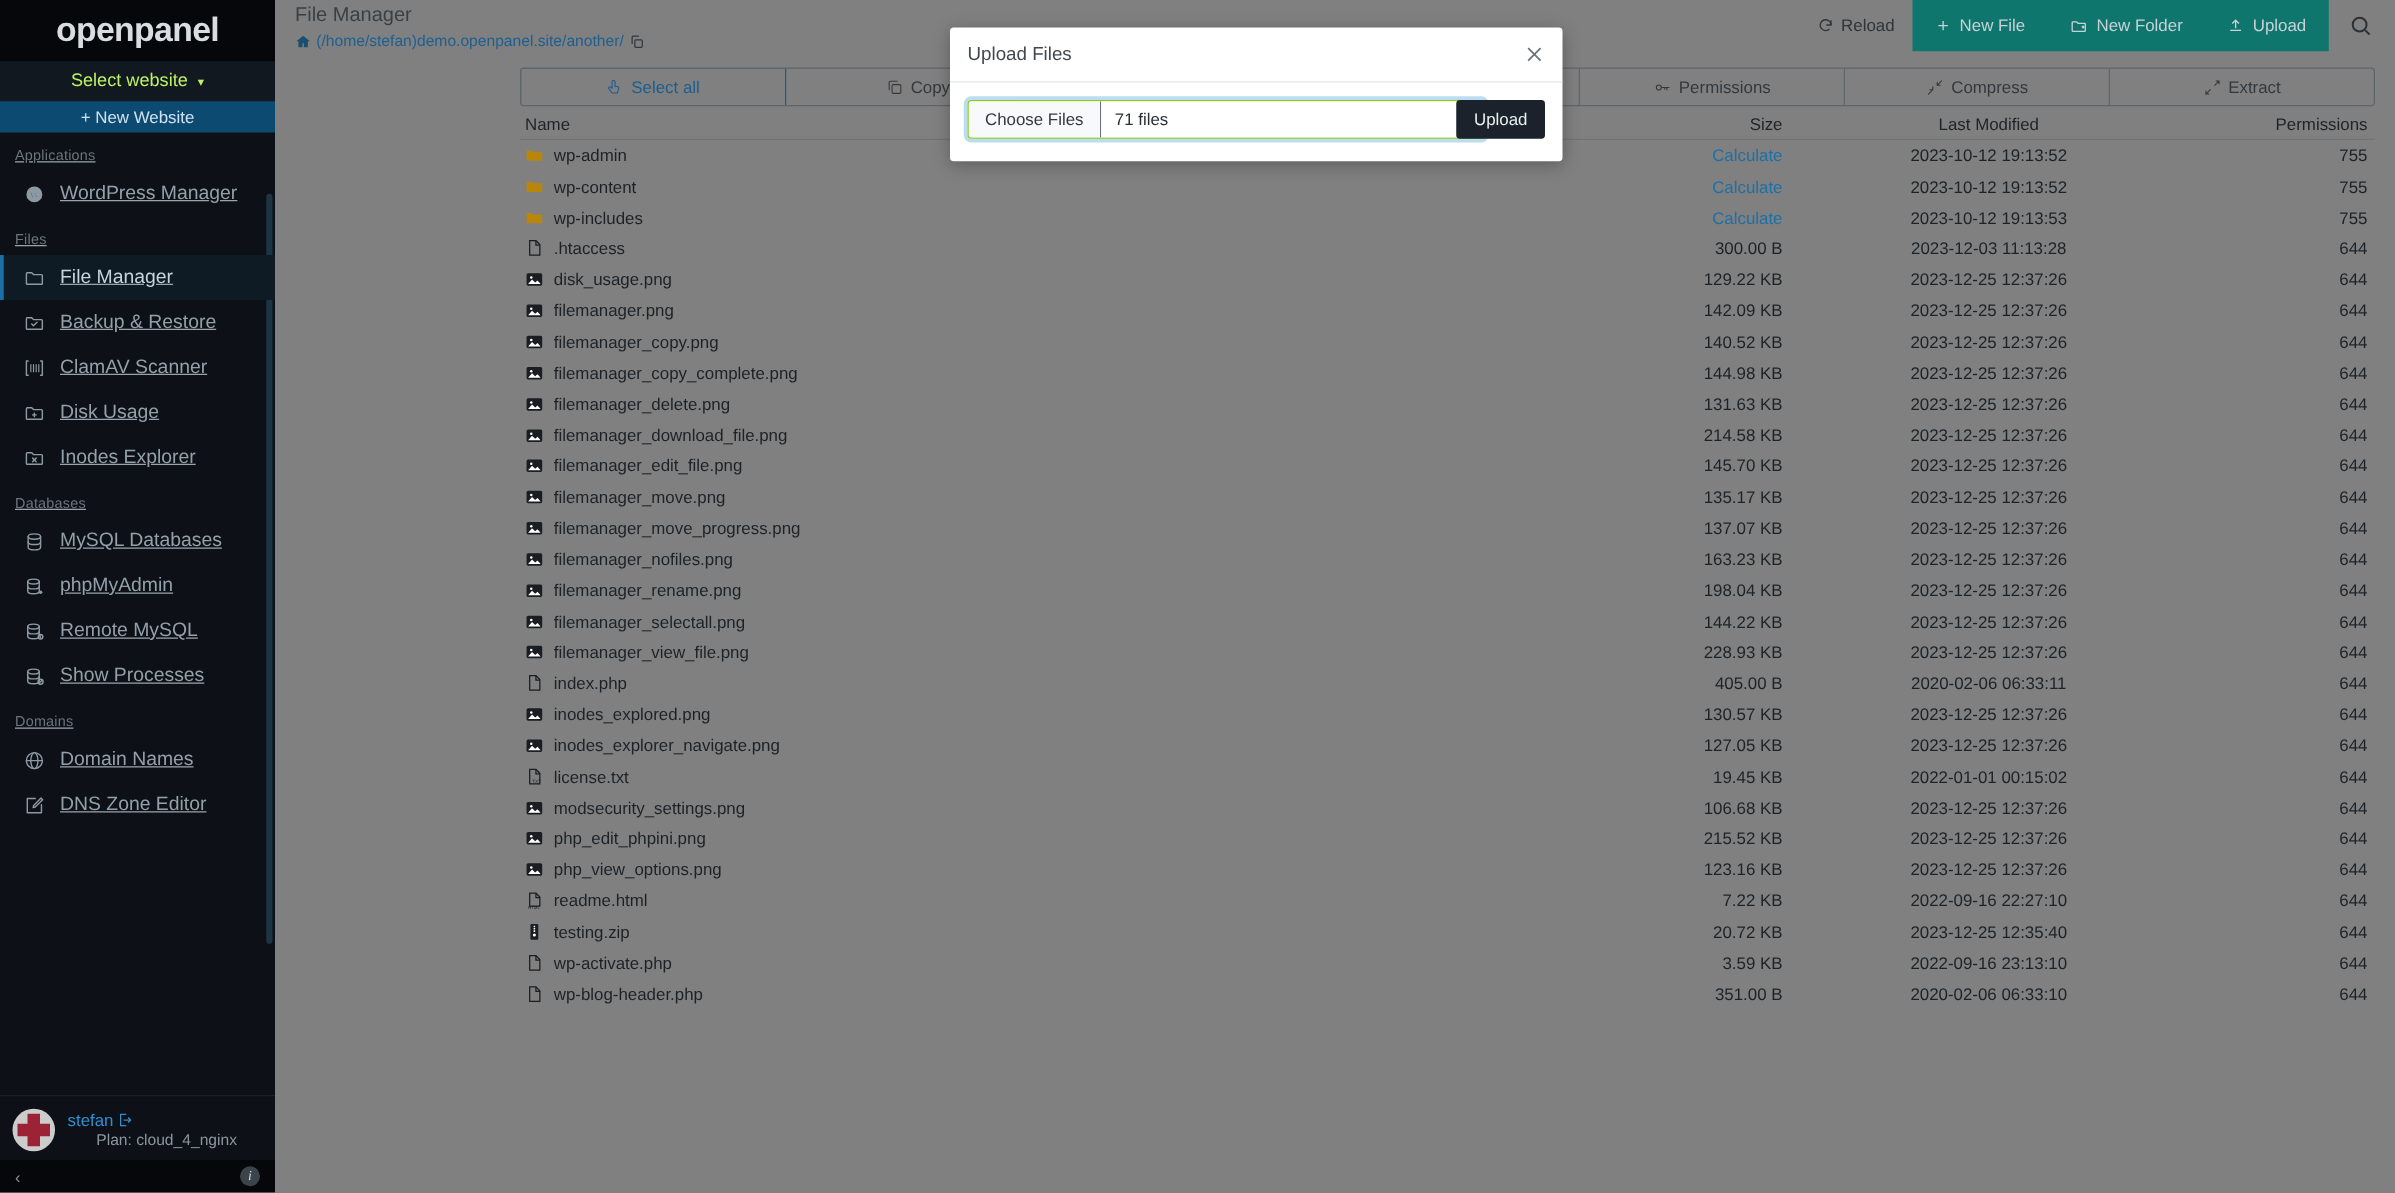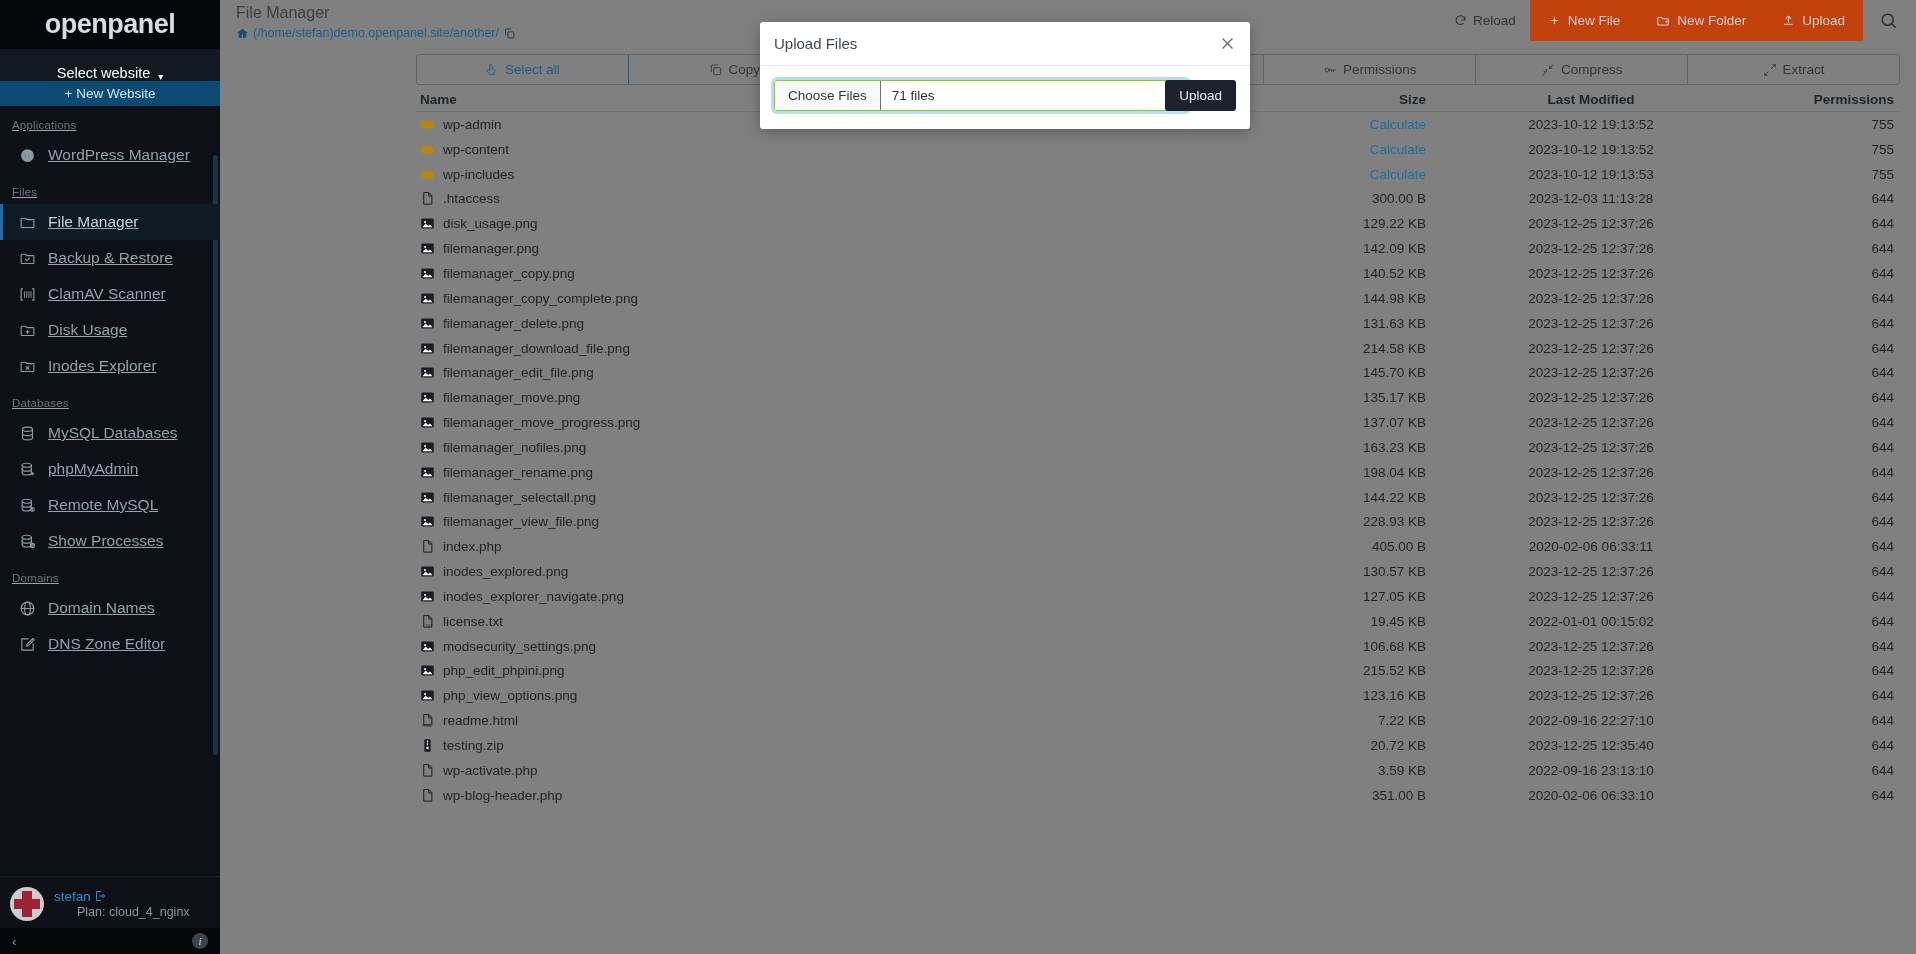--- a/index.html
+++ b/index.html
@@ -23,22 +23,22 @@
   }
   .brand {
     height: 49px;
     background: #05070a;
     display: flex; align-items: center; justify-content: center;
   }
   .brand-text {
     font-size: 27px; font-weight: bold; color: #d8dde2; letter-spacing: -0.5px;
   }
   .site-select {
-    height: 32px; display: flex; align-items: flex-end; justify-content: center;
-    gap: 8px; background: #111820; color: #ffffff; font-size: 14.5px;
+    height: 32px; display: flex; align-items: center; justify-content: center;
+    gap: 8px; background: #111820; color: #bef264; font-size: 14.5px;
   }
   .caret { font-size: 10px; position: relative; top: 1px; }
   .new-website {
     height: 25px; background: #0c4a72; color: #cfe2ef;
     display: flex; align-items: center; justify-content: center;
     font-size: 13.5px; gap: 5px;
   }
   .nav-scroll { flex: 1; overflow: hidden; position: relative; text-decoration: underline; }
   .nav-track {
     position: absolute; right: 2px; top: 49px; width: 5px; height: 600px;
@@ -104,21 +104,21 @@
 
   .head-right {
     position: absolute; right: 0; top: 0; height: 41px;
     display: flex; align-items: center; gap: 0;
   }
   .reload-btn {
     display: flex; align-items: center; gap: 6px; color: #2e3438;
     font-size: 13.5px; padding: 0 14px; height: 41px;
   }
   .dark-group {
-    background: #c2410c; display: flex; align-items: center; height: 41px;
+    background: #0f766e; display: flex; align-items: center; height: 41px;
   }
   .dark-btn {
     display: flex; align-items: center; gap: 7px; color: #c9d1d8;
     font-size: 13.5px; padding: 0 18px; height: 41px;
   }
   .search-btn { padding: 0 18px 0 16px; display: flex; align-items: center; color: #2b3135; height: 41px; }
 
   
   .toolbar {
     position: absolute; left: 196px; right: 16px; top: 54px; height: 31px;
@@ -128,21 +128,21 @@
     flex: 1 1 0; display: flex; align-items: center; justify-content: center;
     gap: 6px; font-size: 13.5px; color: #33383c;
     border-right: 1px solid #5f6669; height: 29px;
   }
   .tb-btn:last-child { border-right: none; }
   .tb-btn.primary { color: #1b5d8f; border: 1px solid #1b5d8f; margin: -1px 0 -1px -1px; height: 31px; }
 
   
   .tbl { position: absolute; left: 196px; right: 16px; top: 88px; bottom: 0; }
   .tbl-head {
-    display: flex; font-size: 13.5px; font-weight: bold; color: #1e2327;
+    display: flex; font-size: 13.5px; font-weight: normal; color: #1e2327;
     border-bottom: 1px solid #6e7478; height: 24px; align-items: center;
   }
   .row {
     display: flex; font-size: 13.5px; color: #1d2226; height: 24.85px; align-items: center;
   }
   .c-name { flex: 0 0 810px; display: flex; align-items: center; gap: 8px; padding-left: 4px; }
   .c-size { flex: 0 0 200px; text-align: right; }
   .c-date { flex: 0 0 330px; text-align: center; }
   .c-perm { flex: 1 1 auto; text-align: right; padding-right: 6px; }
   .calc { color: #1d6fa5; }

